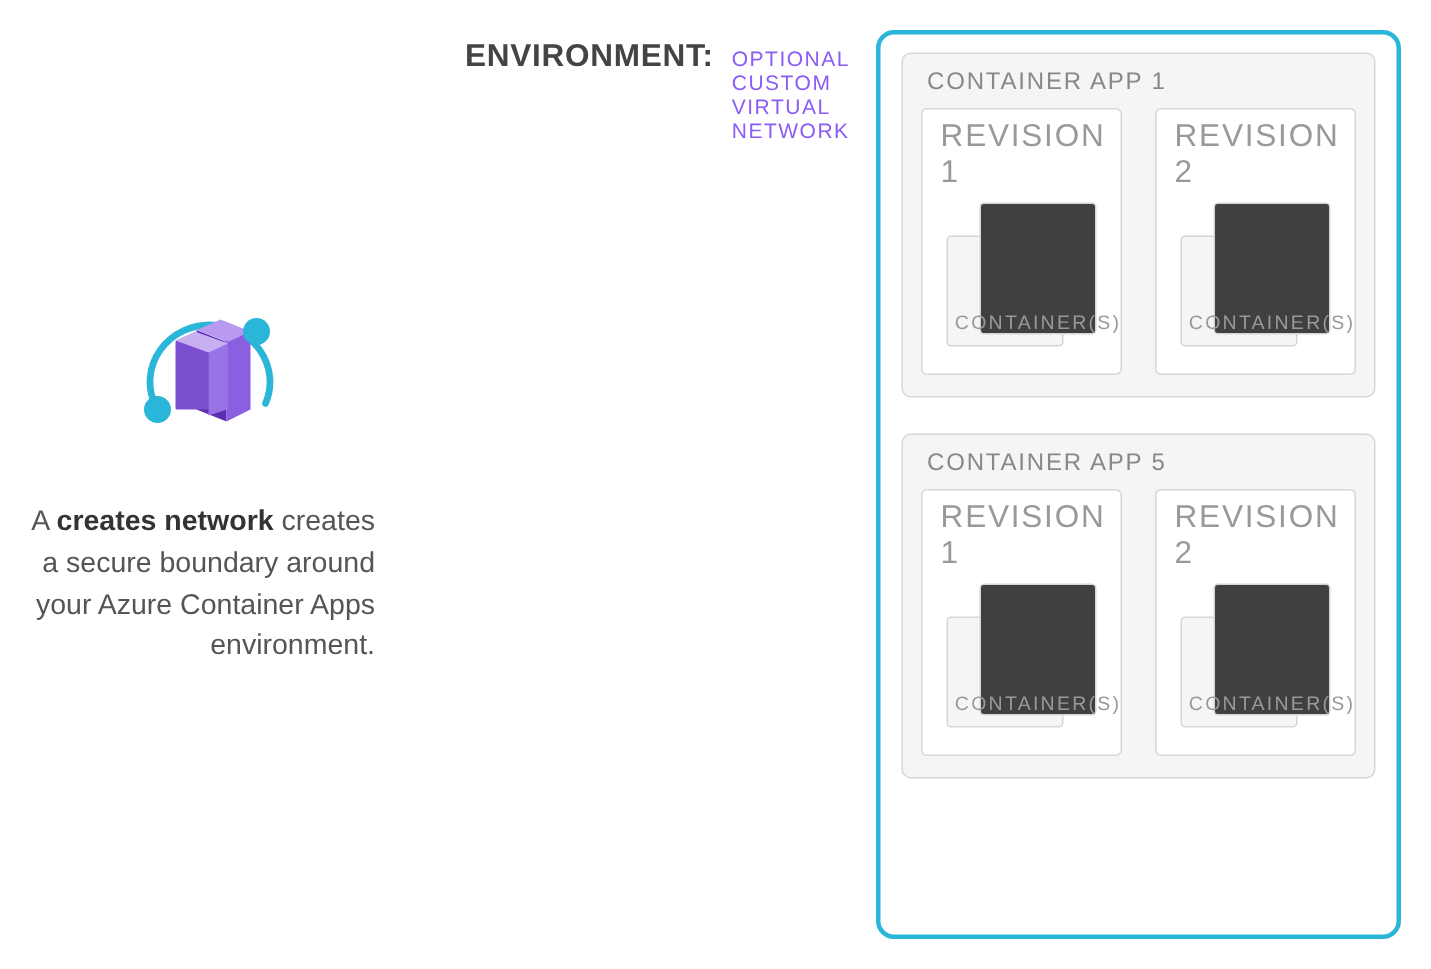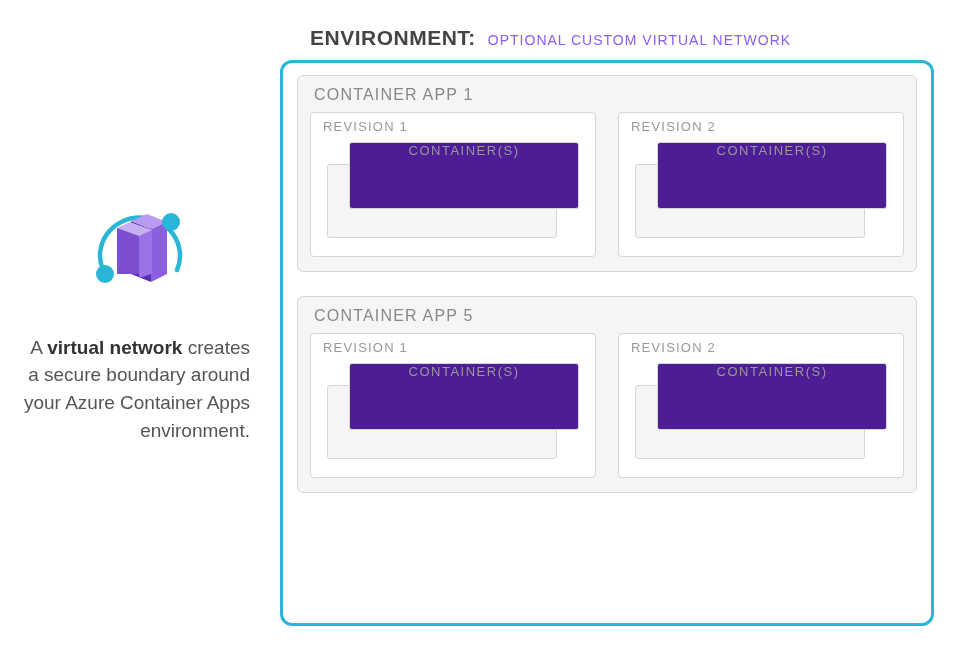--- a/index.html
+++ b/index.html
@@ -32,21 +32,21 @@
     width: 100%;
     padding-right: 10px;
   }
   .desc b {
     font-weight: 700;
     color: #333;
   }
   .right-col {
     flex: 1;
     display: flex;
-    flex-direction: column;
+    flex-direction: row;
   }
   .env-header {
     padding: 6px 10px 10px 30px;
     display: flex;
     align-items: baseline;
     gap: 12px;
   }
   .env-label {
     font-weight: 700;
     font-size: 21px;
@@ -86,21 +86,21 @@
     gap: 22px;
   }
   .rev-box {
     flex: 1;
     border: 1.5px solid #d6d6d6;
     border-radius: 4px;
     background: #ffffff;
     padding: 6px 10px 12px 10px;
   }
   .rev-title {
-    font-size: 13px;
+    font-size: 21px;
     font-weight: 500;
     letter-spacing: 1.2px;
     color: #999;
     margin: 0 0 8px 2px;
   }
   .stack {
     position: relative;
     height: 100px;
     margin: 4px 6px 2px 6px;
   }
@@ -112,25 +112,25 @@
   }
   .card.back {
     left: 0; top: 22px;
     right: 22px;
     height: 74px;
     background: #f5f5f5;
   }
   .card.front {
     left: 22px; top: 0;
     right: 0;
-    height: 67px;
-    display: flex;
-    align-items: flex-start;
+    height: 88px;
+    display: flex;
+    align-items: flex-end;
     justify-content: center;
-    background: #4c1d95;
+    background: #404040;
   }
   .cont-label {
     font-size: 13px;
     letter-spacing: 1.5px;
     color: #999;
     font-weight: 500;
   }
 </style>
 </head>
 <body>
@@ -143,21 +143,21 @@
       <path d="M 66 27 L 82 20 L 82 72 L 66 80 Z" fill="#8a5fe0"></path>
       <path d="M 46 19 L 62 12 L 82 20 L 66 27 Z" fill="#b89bf0"></path>
       <rect x="32" y="26" width="22" height="46" fill="#7b4fcf" rx="1"></rect>
       <rect x="54" y="30" width="13" height="46" fill="#9a72e8" transform="skewY(-18)" style="transform-origin:54px 30px"></rect>
       <path d="M 32 26 L 45 20 L 67 28 L 54 34 Z" fill="#c7b0f2"></path>
       <circle cx="86" cy="20" r="9" fill="#29b6d8"></circle>
       <circle cx="20" cy="72" r="9" fill="#29b6d8"></circle>
     </svg>
   </div>
   <p class="desc">
-    <span>A </span><b>virtual network</b><span> creates a secure boundary around your Azure Container Apps environment.</span>
+    <span>A </span><b>creates network</b><span> creates a secure boundary around your Azure Container Apps environment.</span>
   </p>
 </div>
 
 <div class="right-col">
   <div class="env-header">
     <span class="env-label">ENVIRONMENT:</span>
     <span class="env-sub">OPTIONAL CUSTOM VIRTUAL NETWORK</span>
   </div>
   <div class="env-box">
 

